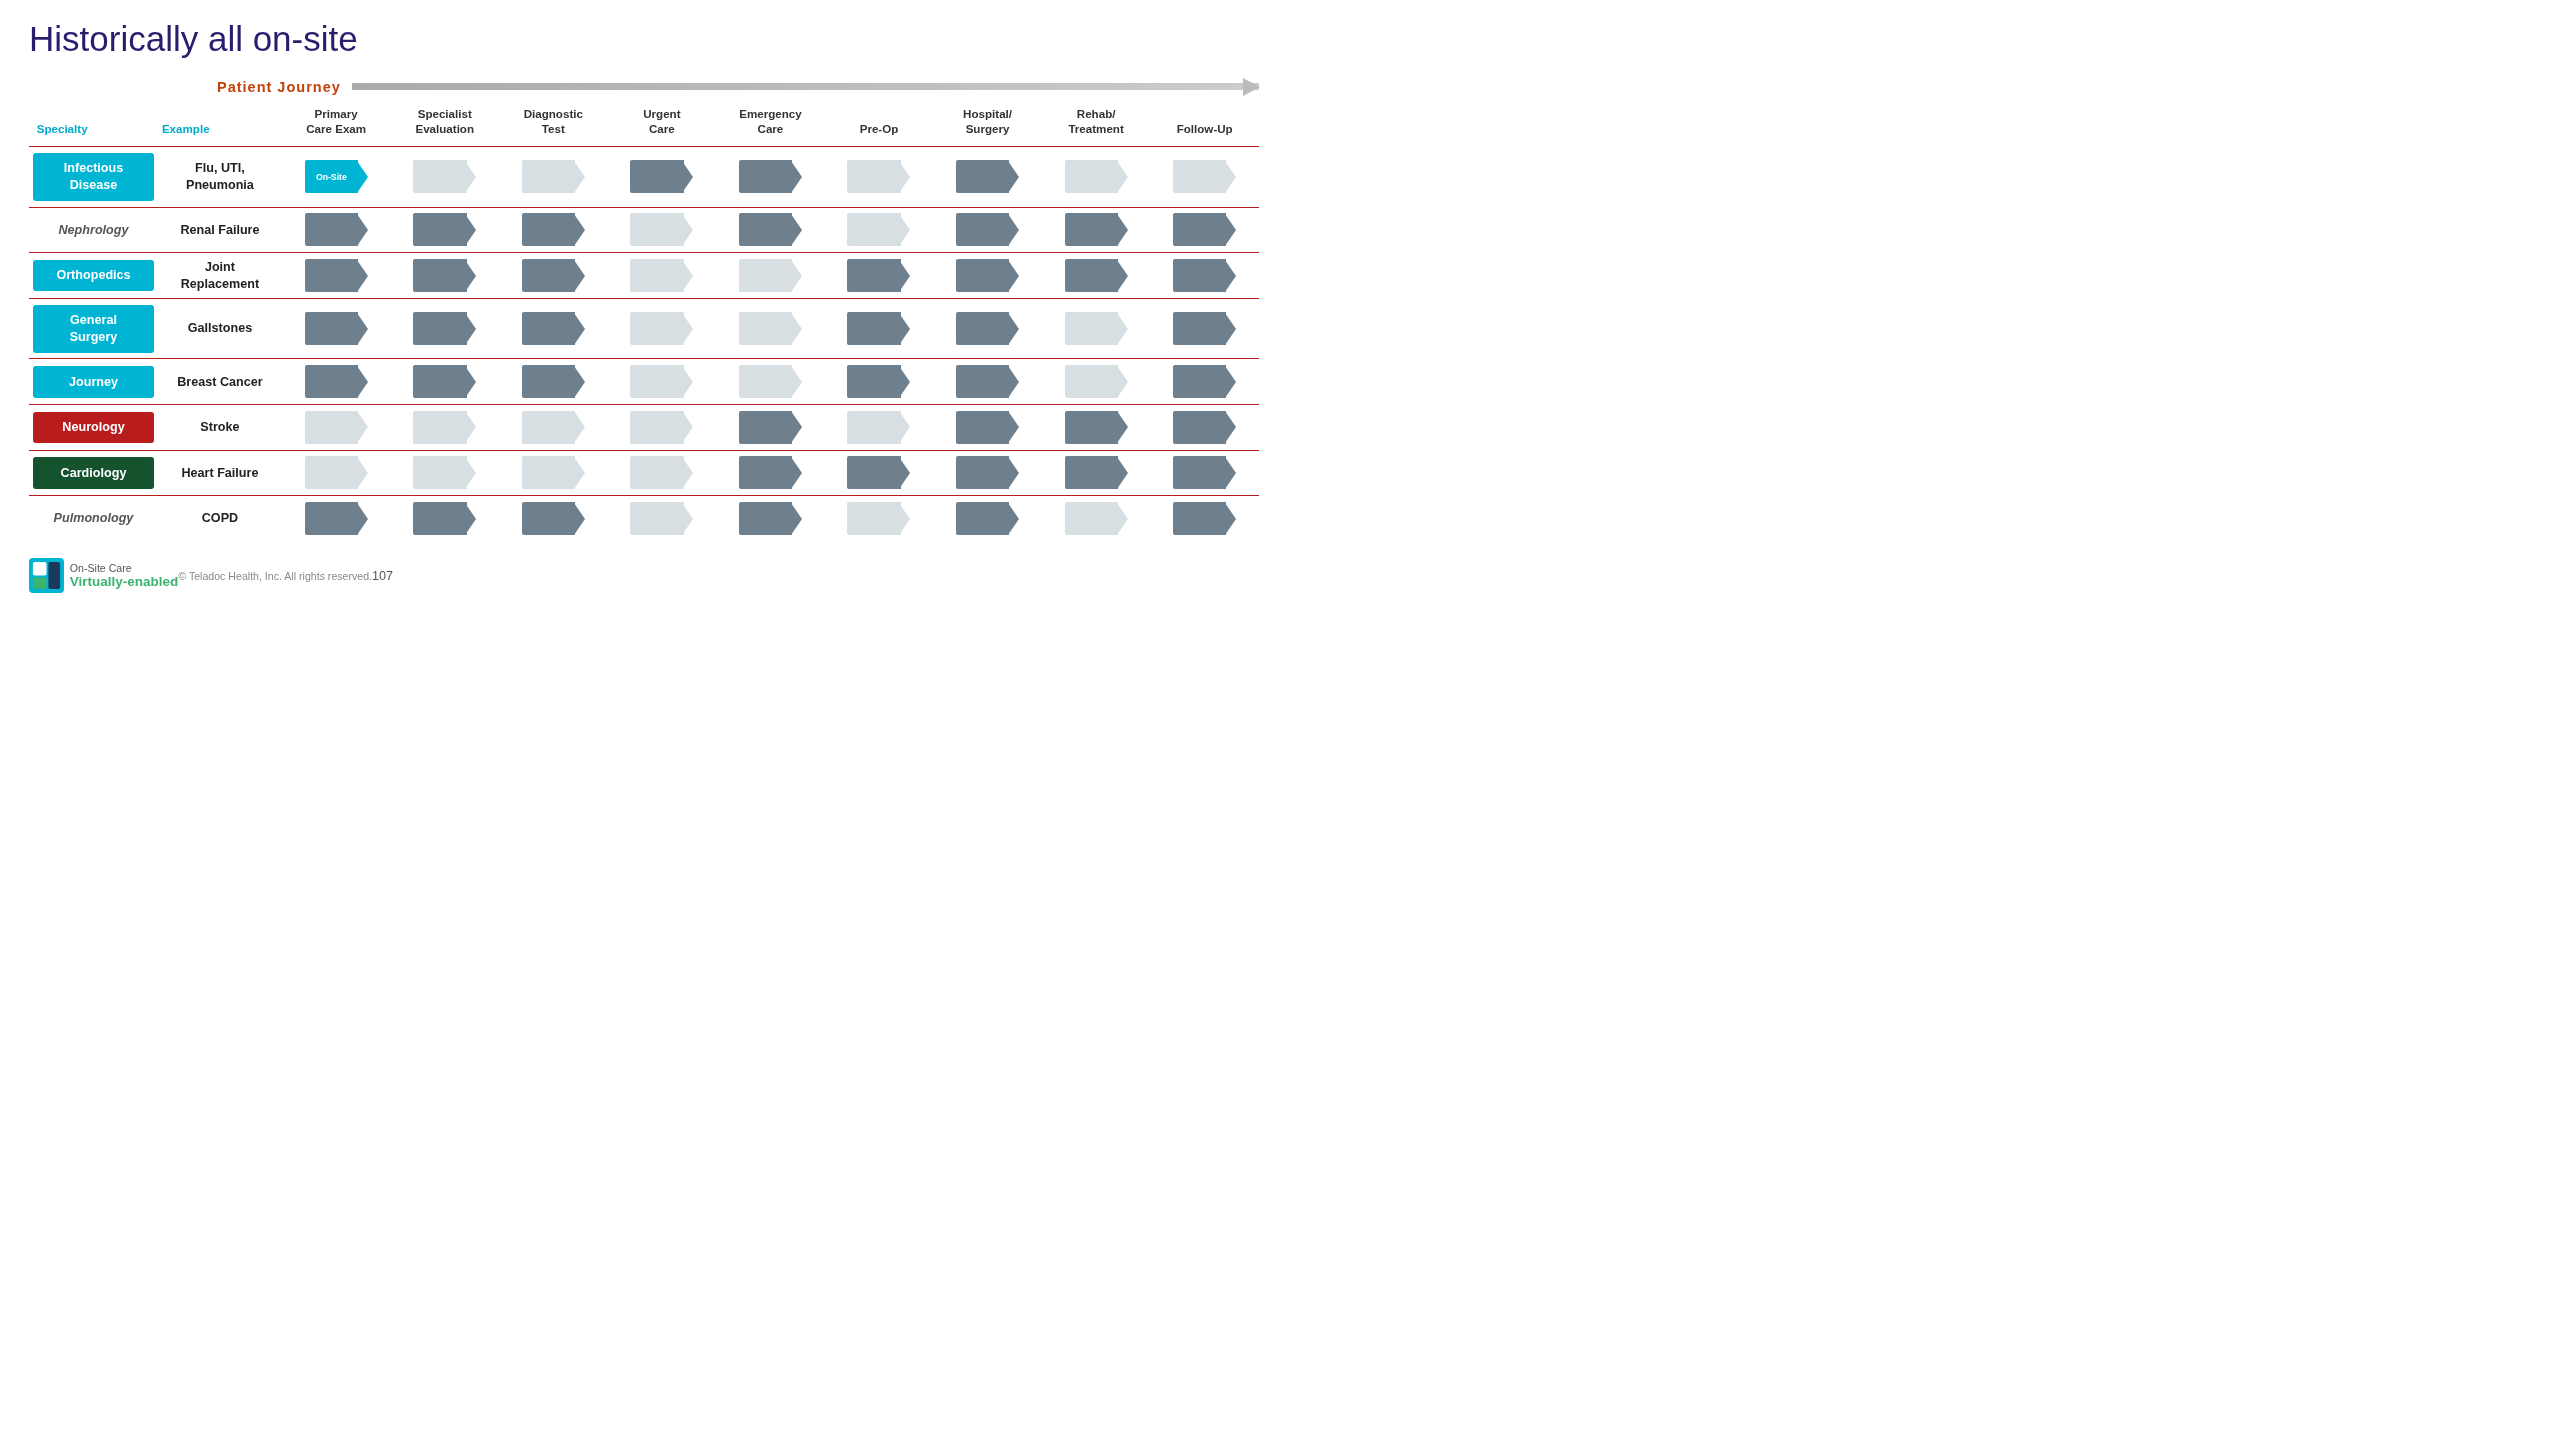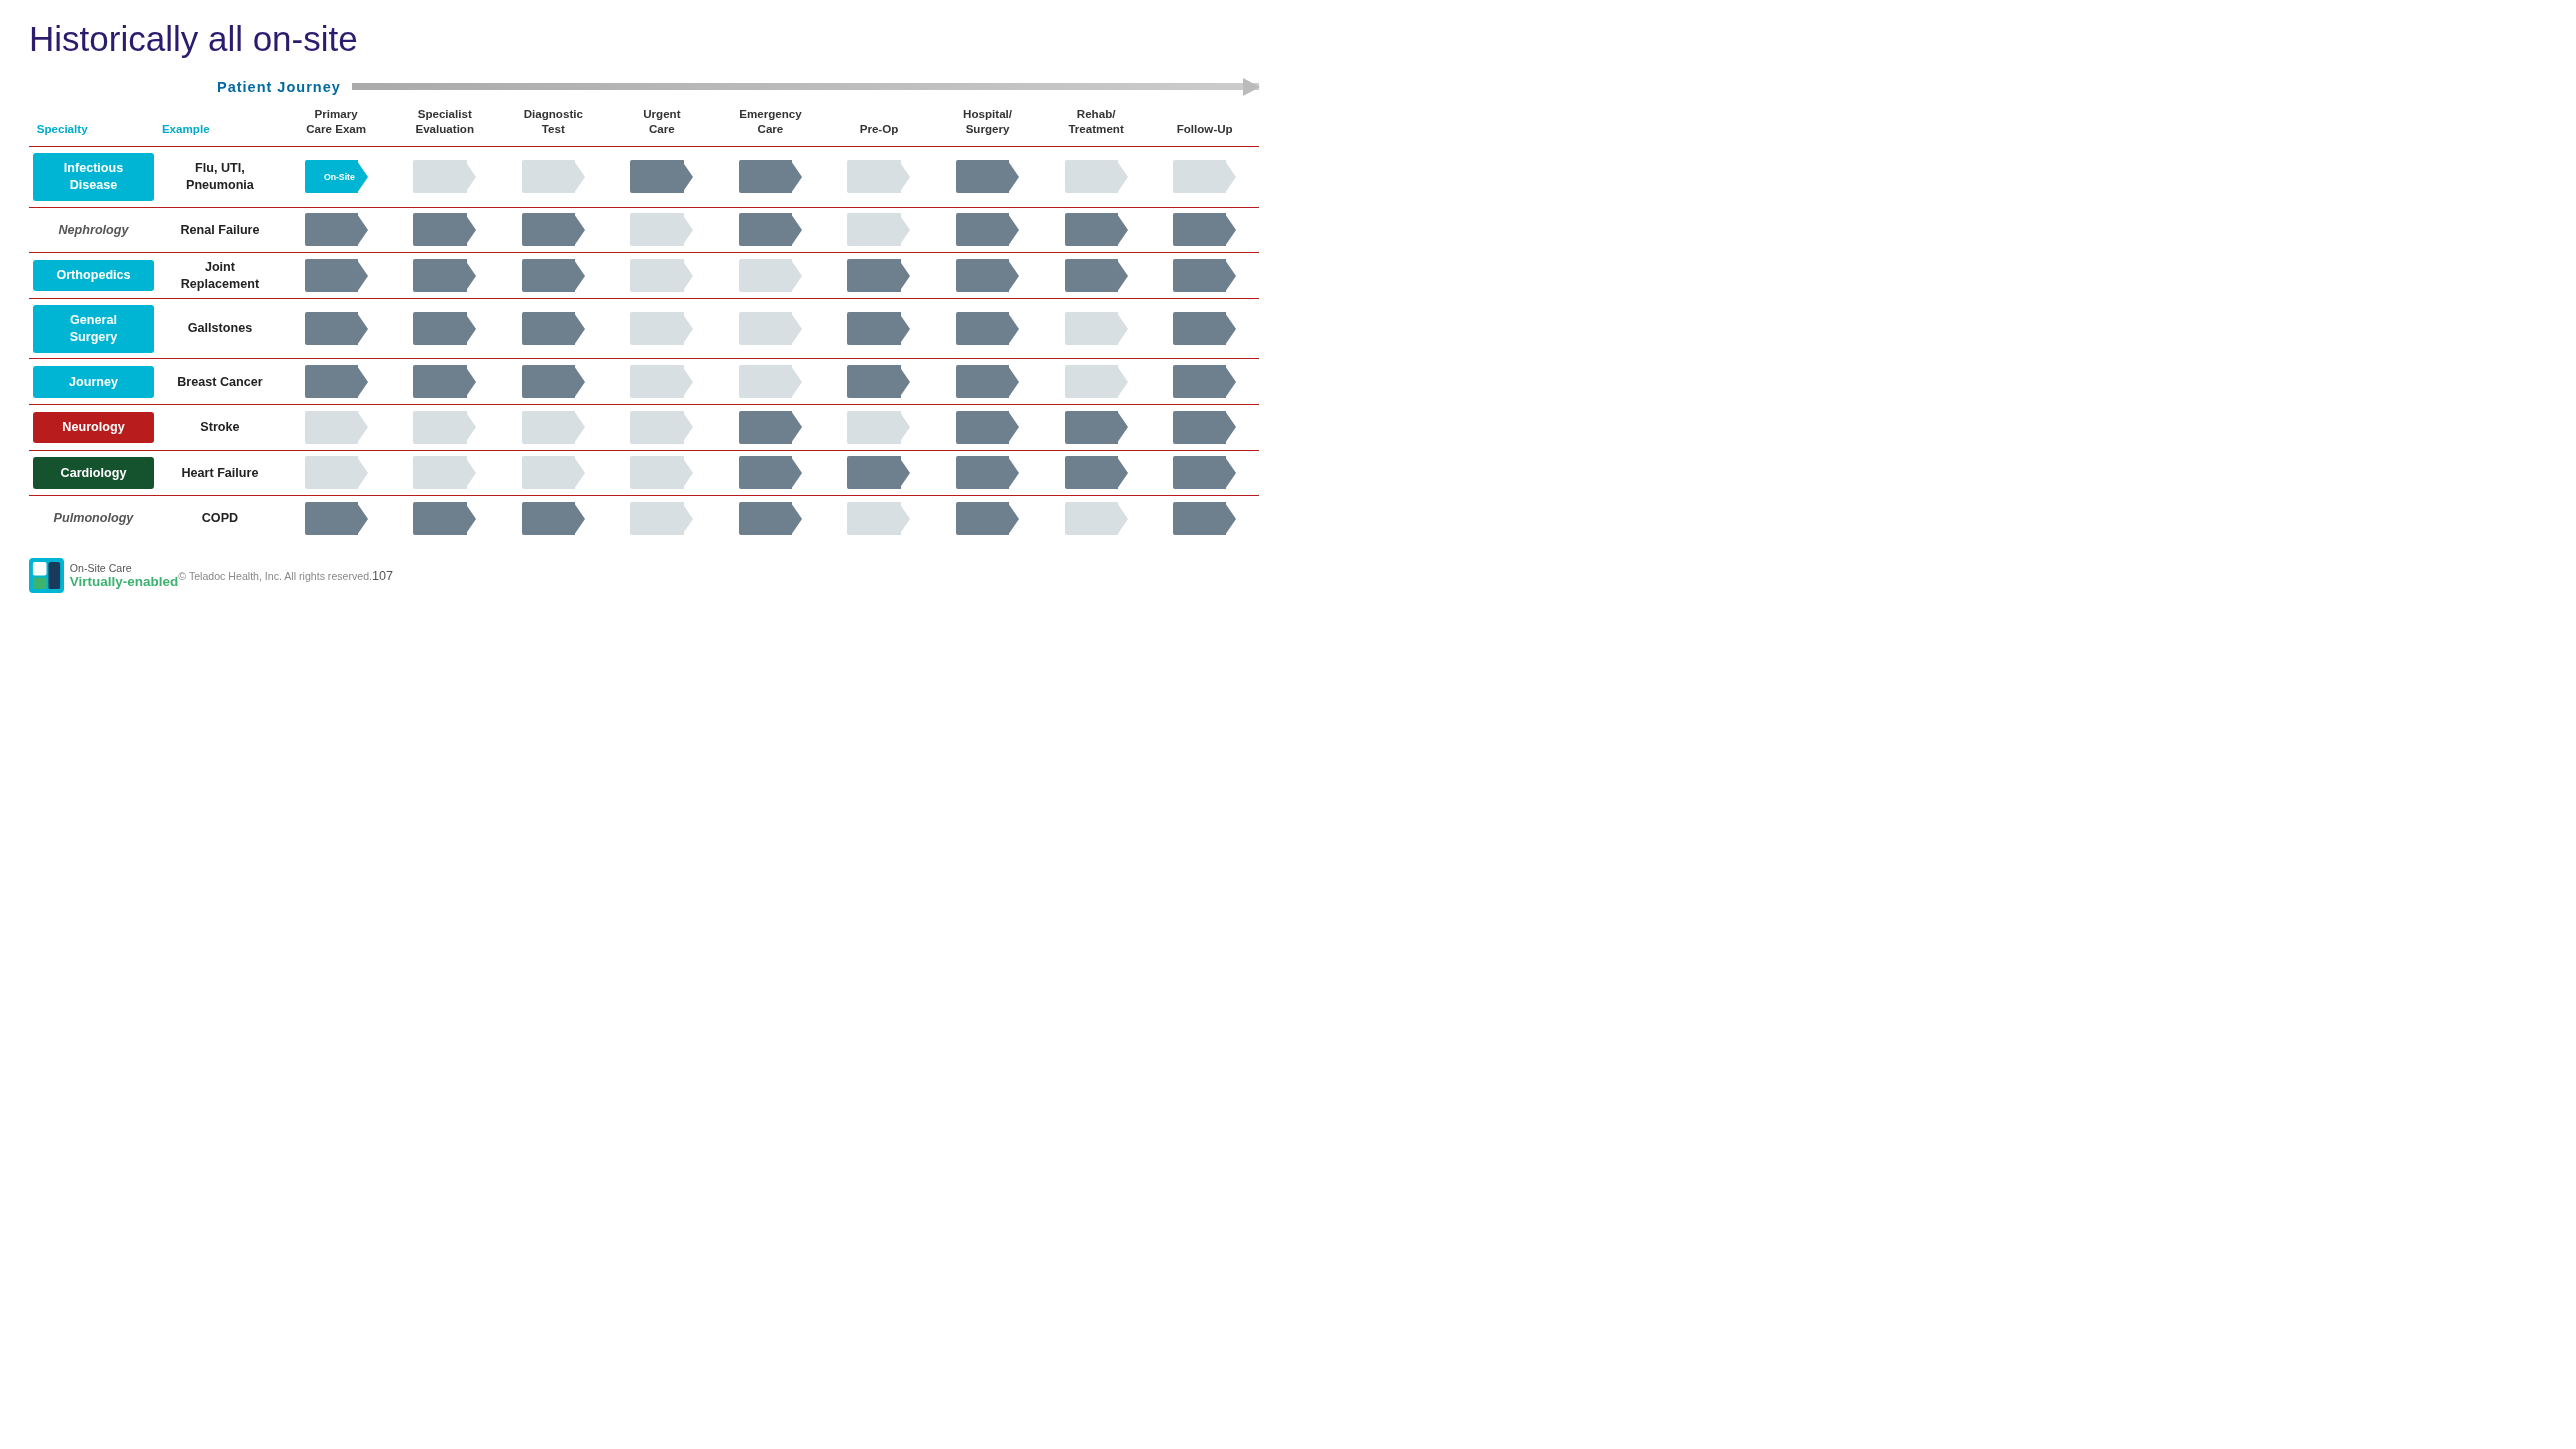--- a/index.html
+++ b/index.html
@@ -17,21 +17,21 @@
       font-weight: 400;
       margin-bottom: 19.3px;
     }
     .journey-header {
       display: flex;
       align-items: center;
       margin-left: 188px;
       margin-bottom: 7.7px;
     }
     .journey-label {
-      color: #0369a1;
+      color: #c2410c;
       font-size: 14.5px;
       font-weight: 600;
       letter-spacing: 1px;
       margin-right: 11.6px;
       white-space: nowrap;
     }
     .journey-arrow {
       flex: 1;
       height: 7.7px;
       background: linear-gradient(to right, #aaa, #ccc);
@@ -156,21 +156,21 @@
     }
     .arrow-dark .arrow-body::before { background: #6e7f8d; }
     .arrow-dark .arrow-body::after { border-left-color: #6e7f8d; }
     .arrow-light .arrow-body::before { background: #d8dfe3; }
     .arrow-light .arrow-body::after { border-left-color: #d8dfe3; }
     .arrow-onsite .arrow-body::before { background: #00b5d4; }
     .arrow-onsite .arrow-body::after { border-left-color: #00b5d4; }
     .arrow-text {
       position: absolute;
       width: calc(100% - 9.7px);
-      left: 8px;
+      left: 0;
       top: 50%;
       transform: translateY(-50%);
       z-index: 2;
       font-size: 9.7px;
       font-weight: 800;
       color: #fff;
       text-align: center;
     }
 
     .footer {

